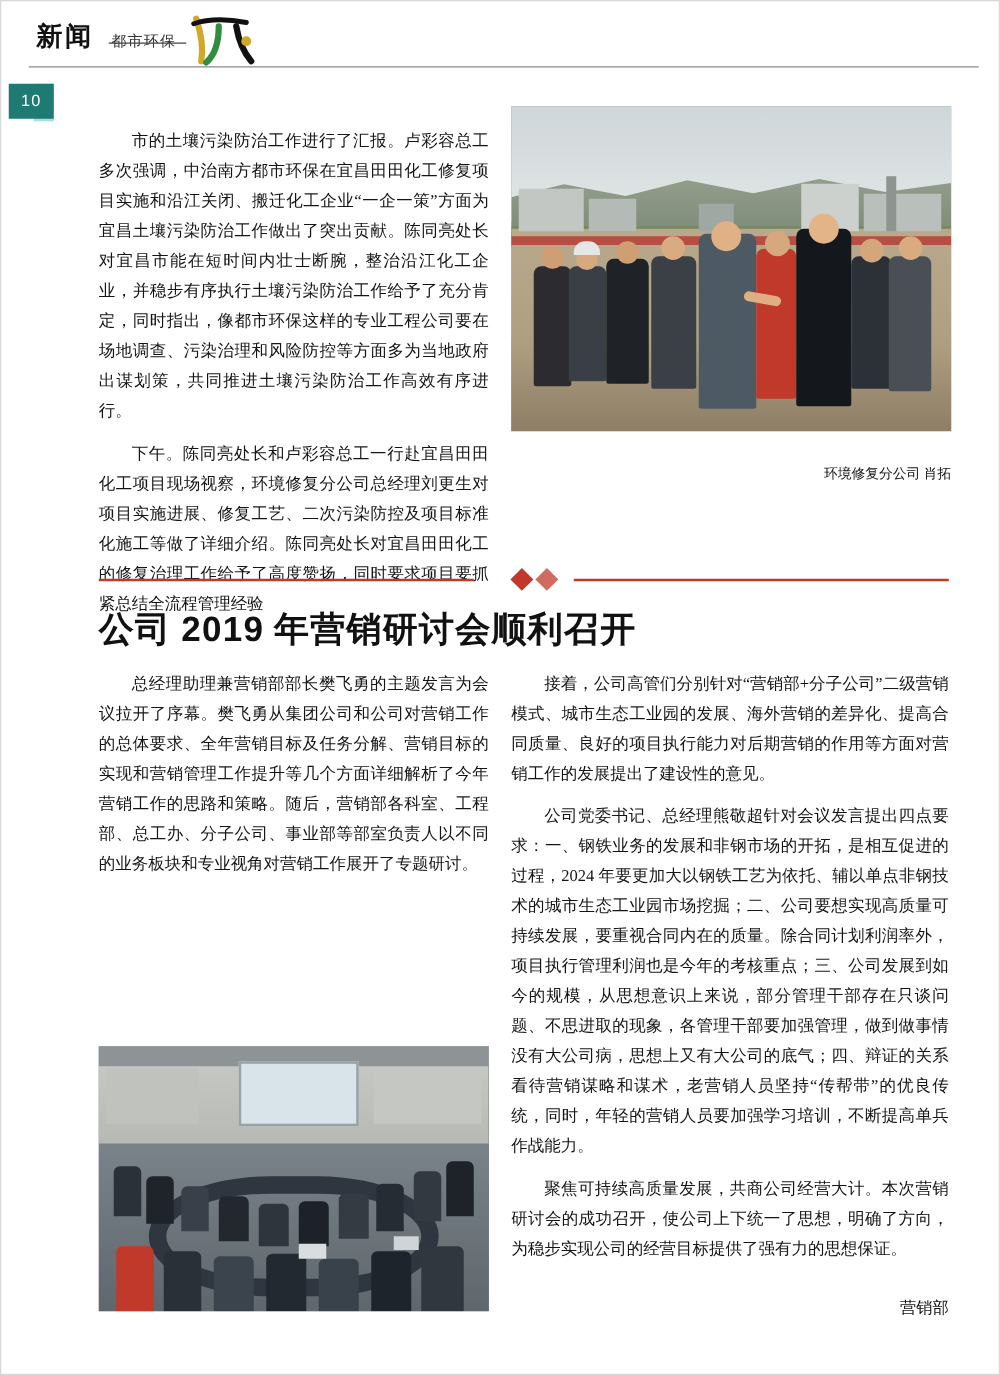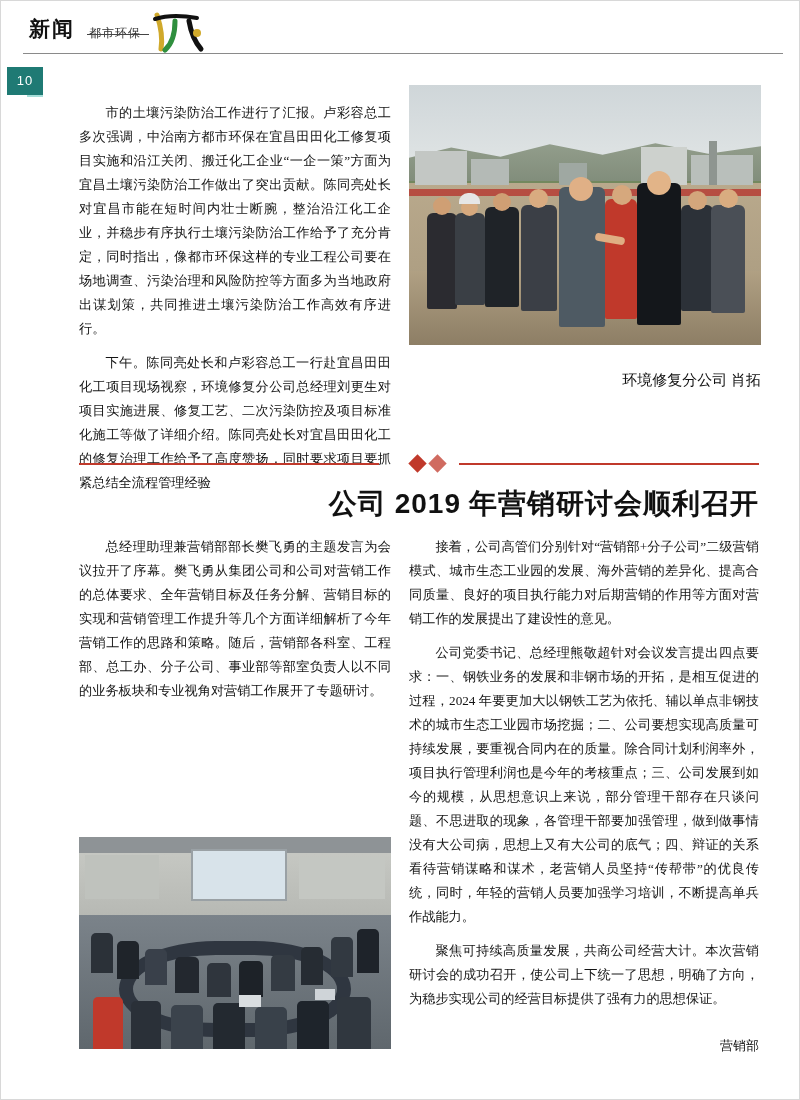--- a/index.html
+++ b/index.html
@@ -127,21 +127,21 @@
     background: #9aa3a0;
   }
   .art1-right-text {
     position: absolute;
     left: 330px;
     top: 270px;
     width: 352px;
   }
   .sig {
     text-align: right;
-    font-size: 15px;
+    font-size: 11px;
     margin-top: 16px;
     color: #111;
   }
 
   p.body {
     font-size: 13.2px;
     line-height: 24px;
     margin: 0 0 10px 0;
     text-align: justify;
     text-justify: inter-ideograph;
@@ -179,21 +179,21 @@
     background: #c0392b;
     opacity: .75;
   }
 
   
   .art2-title {
     position: absolute;
     left: 78px;
     top: 484px;
     width: 680px;
-    text-align: right;
+    text-align: left;
     font-size: 28px;
     font-weight: bold;
     letter-spacing: 1px;
     color: #111;
     font-family: "Liberation Serif", "DejaVu Serif", serif;
   }
   .art2-title .num {
     font-family: "Liberation Sans", sans-serif;
   }
 

